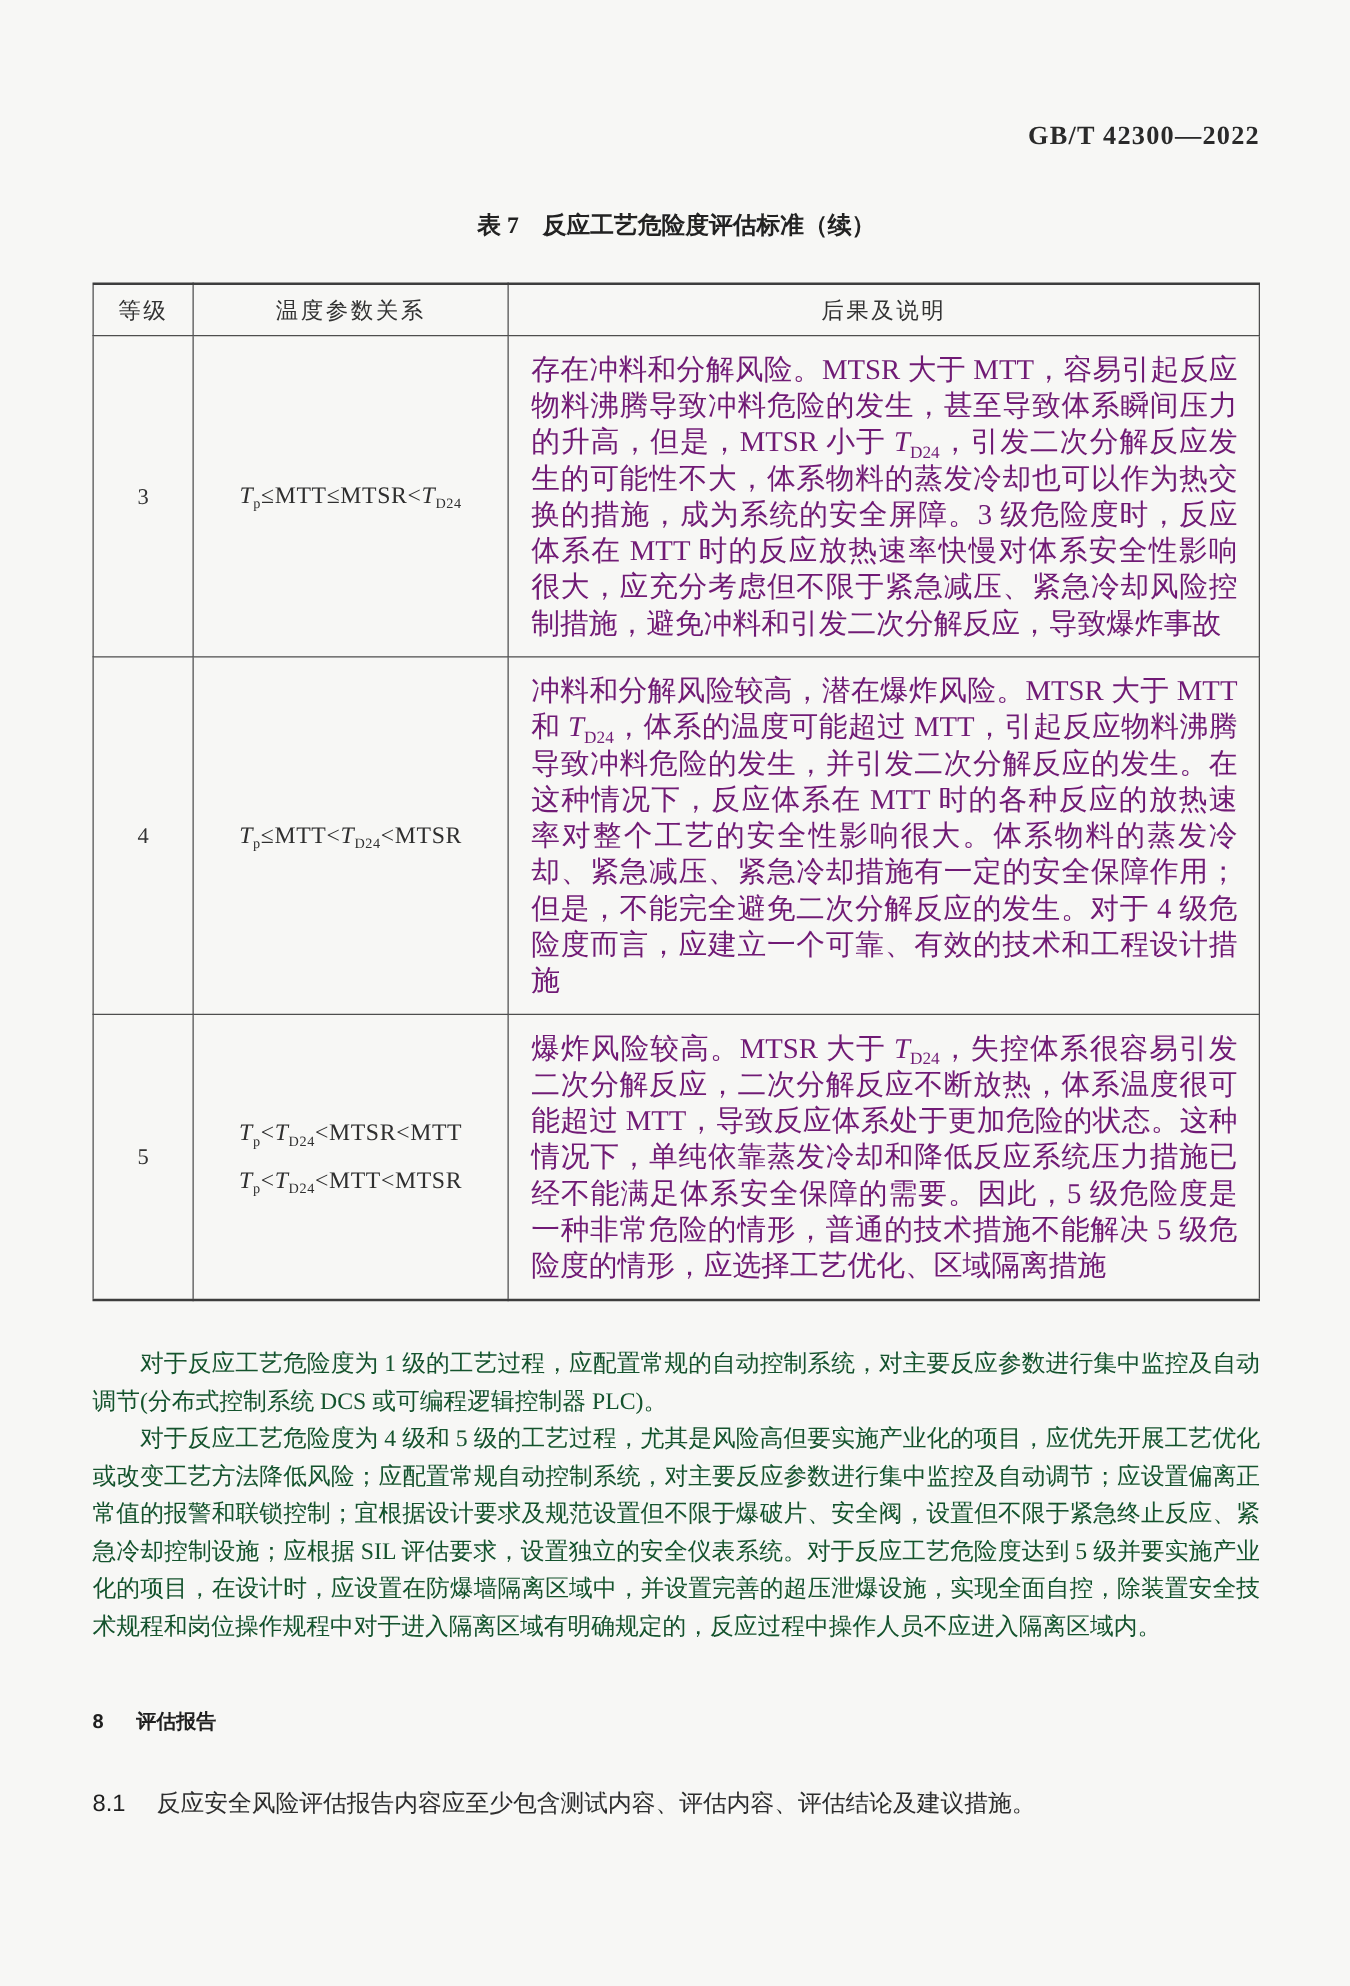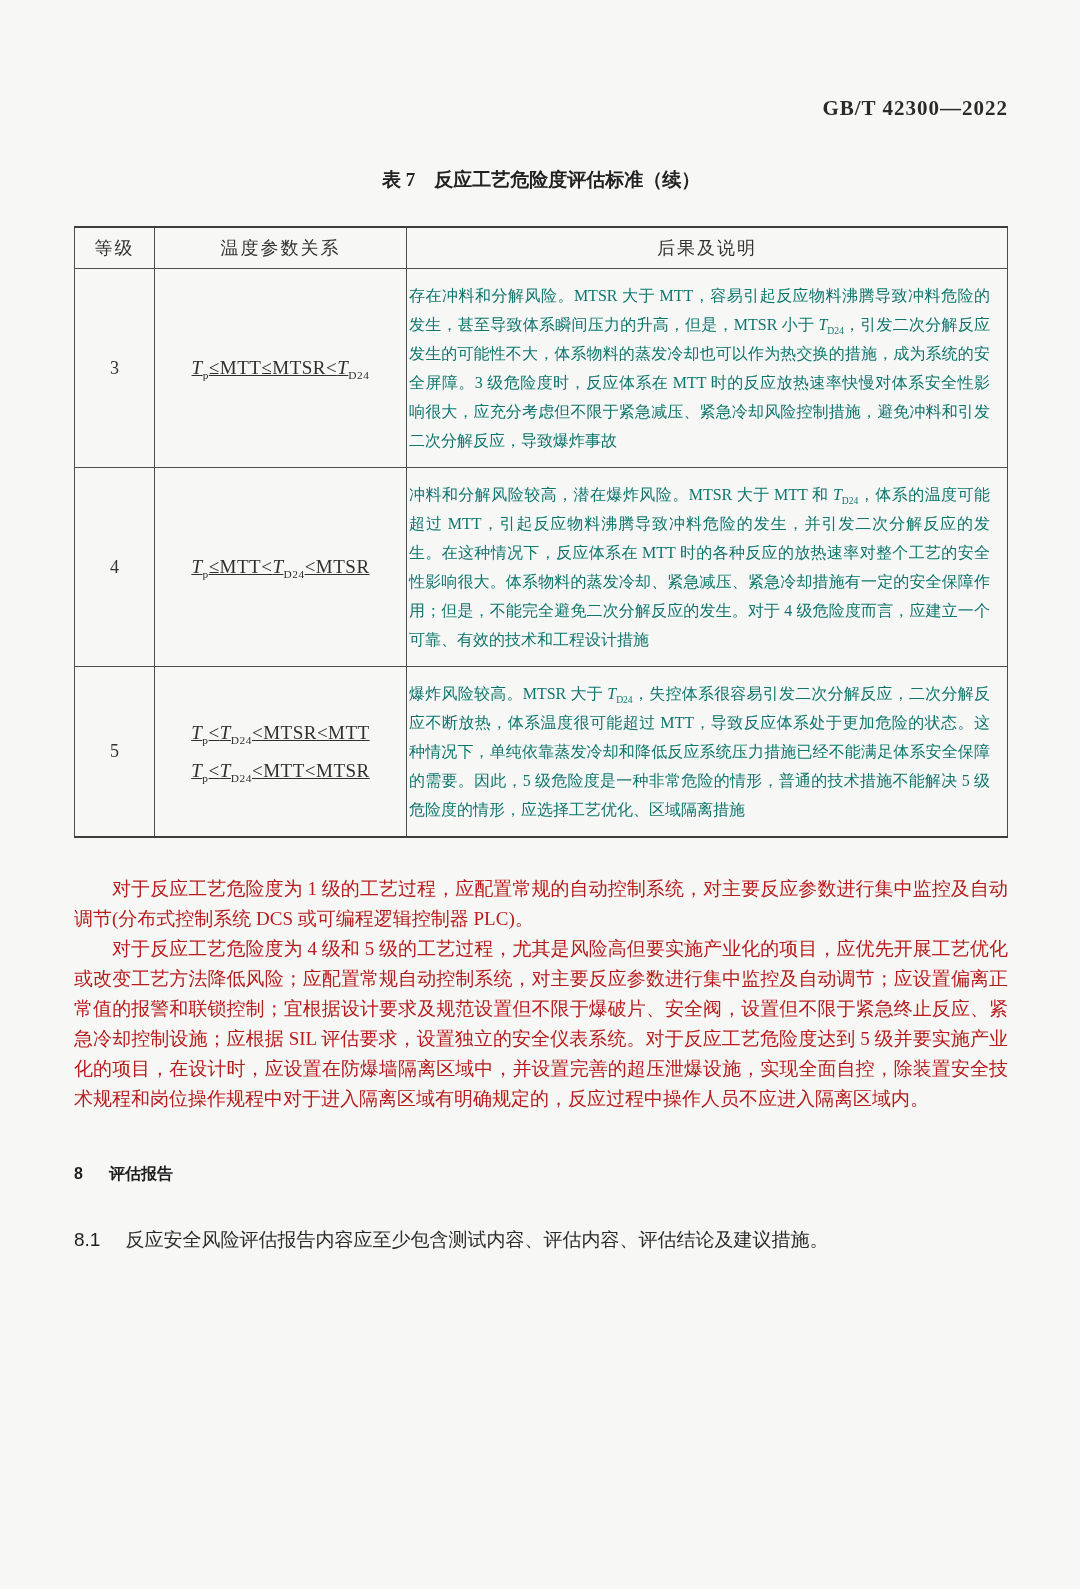--- a/index.html
+++ b/index.html
@@ -18,33 +18,33 @@
   table.risk-table{
     width:100%;margin-top:33px;border-collapse:collapse;table-layout:fixed;
     border-top:2.5px solid #3d3d3d;border-bottom:2.5px solid #3d3d3d;border-radius:15px;
   }
   table.risk-table th,table.risk-table td{border:1px solid #4e4e4e;}
   table.risk-table th{
     font-weight:400;font-size:18px;padding:8px 4px;color:#333;letter-spacing:2px;
   }
   td.level{text-align:center;vertical-align:middle;font-size:18px;color:#333;}
   td.formula{
-    text-align:center;vertical-align:middle;font-size:19px;letter-spacing:.5px;color:#2f2f2f;text-decoration:underline;
+    text-align:center;vertical-align:middle;font-size:19px;letter-spacing:.5px;color:#2f2f2f;
   }
   .formula-line{line-height:38px;}
   td.consequence{
-    font-size:16px;line-height:29px;padding:12px 17px 12px 2px;
-    text-align:justify;color:#0f766e;
+    font-size:23px;line-height:29px;padding:12px 17px 12px 18px;
+    text-align:justify;color:#701a75;
   }
   sub{font-size:.6em;line-height:0;}
   i.var{font-style:italic;font-family:"Liberation Serif",serif;}
   .body-text{margin-top:36px;}
   .body-text p{
     margin:0;text-indent:2em;font-size:19px;line-height:30px;
-    text-align:justify;color:#b91c1c;
+    text-align:justify;color:#14532d;
   }
   .section-heading{
     margin-top:50px;font-family:"Liberation Sans","DejaVu Sans",sans-serif;
     font-weight:700;font-size:16px;color:#1f1f1f;
   }
   .section-heading .sec-num{display:inline-block;margin-right:26px;}
   .clause{margin-top:42px;font-size:19px;color:#2c2c2c;}
   .clause .clause-num{
     font-family:"Liberation Sans","DejaVu Sans",sans-serif;font-weight:400;
     display:inline-block;margin-right:25px;color:#1f1f1f;

